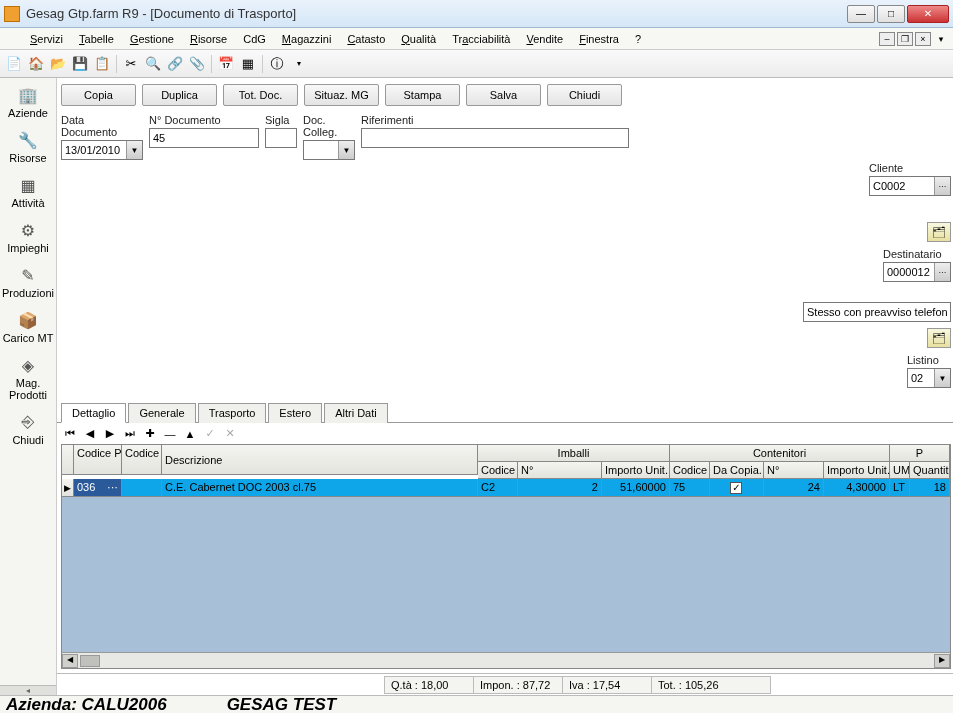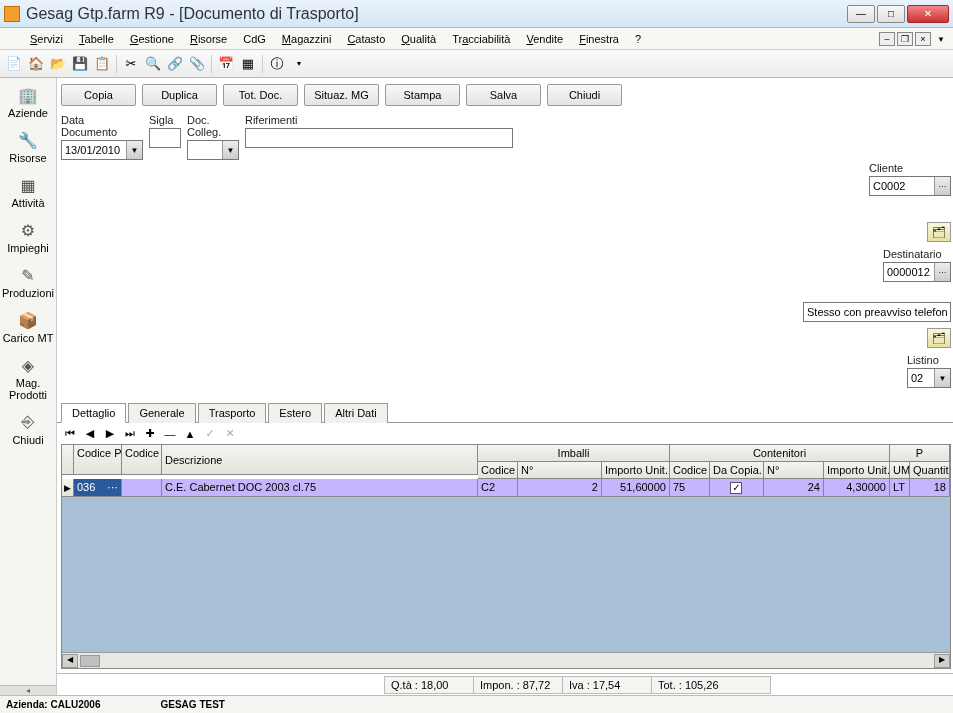--- a/index.html
+++ b/index.html
@@ -1,21 +1,21 @@
 <!DOCTYPE html>
 <html><head>
 <meta charset="utf-8">
 <style>
 * { box-sizing: border-box; margin: 0; padding: 0; }
 body { font-family: Tahoma, Arial, sans-serif; font-size: 11px; background: #fff; overflow: hidden; }
 
 
 .titlebar { background: linear-gradient(#eaf3fc, #d5e6f7); border-bottom: 1px solid #a0b8d0; height: 28px; display: flex; align-items: center; padding: 0 4px; }
 .titlebar .t-icon { width: 16px; height: 16px; background: #f0a030; border: 1px solid #c07000; margin-right: 6px; }
-.titlebar .t-text { color: #333; font-size: 16px; flex: 1; }
+.titlebar .t-text { color: #333; font-size: 13px; flex: 1; }
 .titlebar .win-btns { display: flex; gap: 2px; }
 .titlebar .wb { width: 28px; height: 18px; border: 1px solid #888; background: linear-gradient(#f8f8f8,#e0e0e0); display: flex; align-items: center; justify-content: center; font-size: 10px; border-radius: 2px; }
 .titlebar .wb.close { background: linear-gradient(#e88,#c33); color: #fff; border-color: #a22; width: 42px; }
 
 
 .menubar { background: #f7f7f3; border-bottom: 1px solid #ccc; height: 22px; display: flex; align-items: center; padding: 0 4px; position: relative; }
 .menubar .mi { padding: 2px 8px; cursor: default; }
 .menubar .mi u { text-decoration: underline; }
 .menubar .mdi-btns { margin-left: auto; display: flex; gap: 2px; }
 .menubar .mdi-btns span { width: 16px; height: 14px; border: 1px solid #888; background: #eee; display: flex; align-items: center; justify-content: center; font-size: 9px; }
@@ -63,33 +63,33 @@
 .grid-nav span { font-size: 11px; color: #000; cursor: default; width: 14px; text-align: center; }
 
 
 .grid-wrap { flex: 1; margin: 0 4px 4px; border: 1px solid #888; display: flex; flex-direction: column; overflow: hidden; }
 .grid-header { display: flex; flex-direction: column; }
 .gh-row { display: flex; }
 .gh-cell { border-right: 1px solid #888; border-bottom: 1px solid #888; background: linear-gradient(#f4f4f0,#e4e4de); padding: 2px 3px; font-size: 11px; overflow: hidden; white-space: nowrap; }
 .gh-group { text-align: center; }
 .grid-body { flex: 1; background: #a8bfd8; overflow: auto; position: relative; }
 .gb-row { display: flex; background: #a8bfd8; }
-.gb-cell { border-right: 1px solid #888; border-bottom: 1px solid #888; padding: 2px 3px; font-size: 11px; background: #c4b5fd; white-space: nowrap; overflow: hidden; }
+.gb-cell { border-right: 1px solid #888; border-bottom: 1px solid #888; padding: 2px 3px; font-size: 11px; background: #0ea5e9; white-space: nowrap; overflow: hidden; }
 .gb-cell.sel { background: #2a5a9a; color: #fff; }
 .gb-cell.ta-r { text-align: right; }
 .grid-scroll-h { height: 16px; background: #e8e8e4; border-top: 1px solid #999; display: flex; align-items: center; }
 .grid-scroll-h .arrow { width: 16px; height: 14px; background: #d0d0cc; border: 1px solid #999; text-align: center; font-size: 8px; }
 .grid-scroll-h .thumb { width: 20px; height: 12px; background: #c0c0bc; border: 1px solid #999; margin-left: 2px; }
 .row-marker { width: 12px; background: linear-gradient(#f4f4f0,#e4e4de); border-right: 1px solid #888; border-bottom: 1px solid #888; display:flex; align-items:center; justify-content:center; font-size:9px; }
 
 
 .summary-bar { border-top: 1px solid #bbb; height: 22px; display: flex; align-items: center; }
 .summary-bar .cell { border: 1px solid #bbb; height: 18px; padding: 1px 6px; margin-left: -1px; background: #f4f4f0; display: flex; align-items: center; font-size: 11px; }
 .status-bar { border-top: 1px solid #bbb; height: 18px; display: flex; align-items: center; padding: 0 6px; background: #f5f5f1; gap: 60px; }
-.status-bar span { font-size: 10px; }
+.status-bar span { font-size: 17px; font-style: italic; }
 .status-bar .bold { font-weight: bold; }
 
 .checkbox { display:inline-block; width:12px; height:12px; border:1px solid #555; background:#fff; text-align:center; line-height:10px; font-size:10px; }
 
 
 .c-marker{width:12px}
 .c-codprod{width:48px}
 .c-codspesa{width:40px}
 .c-descr{width:316px}
 .c-imb-cod{width:40px}
@@ -210,20 +210,26 @@
 
     <div class="form-area">
       <div class="form-row">
         <div class="field" style="width:82px">
           <label>Data Documento</label>
           <div class="inp combo">
               <span>13/01/2010</span>
               <div class="combo-btn">▼</div>
             </div>
         </div>
+        <div class="field" style="width:110px">
+          <label>N° Documento</label>
+          <div class="inp">
+              <span>45</span>
+            </div>
+        </div>
         <div class="field" style="width:32px">
           <label>Sigla</label>
           <div class="inp">
               <span></span>
             </div>
         </div>
         <div class="field" style="width:52px">
           <label>Doc. Colleg.</label>
           <div class="inp combo">
               <span></span>

